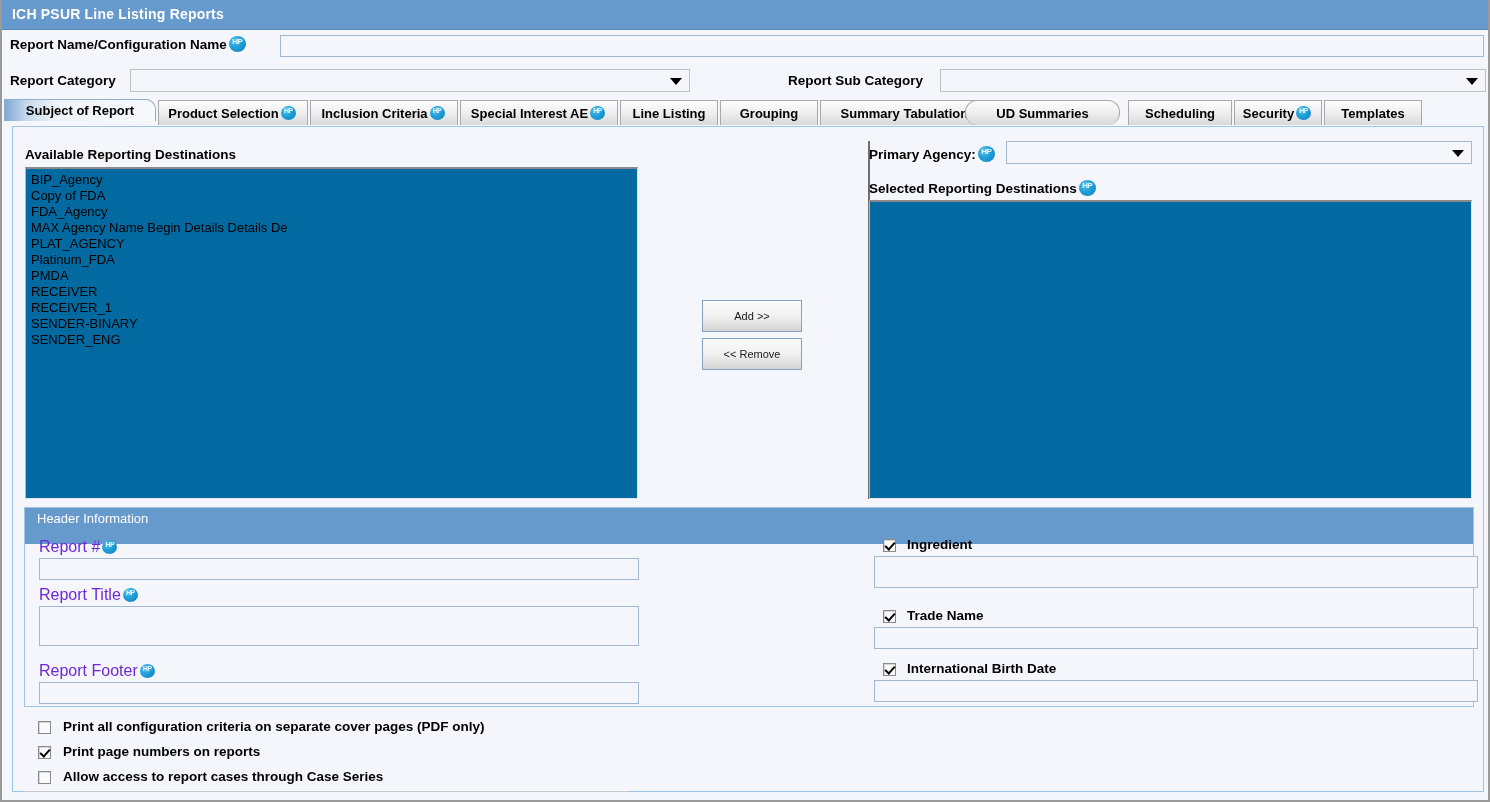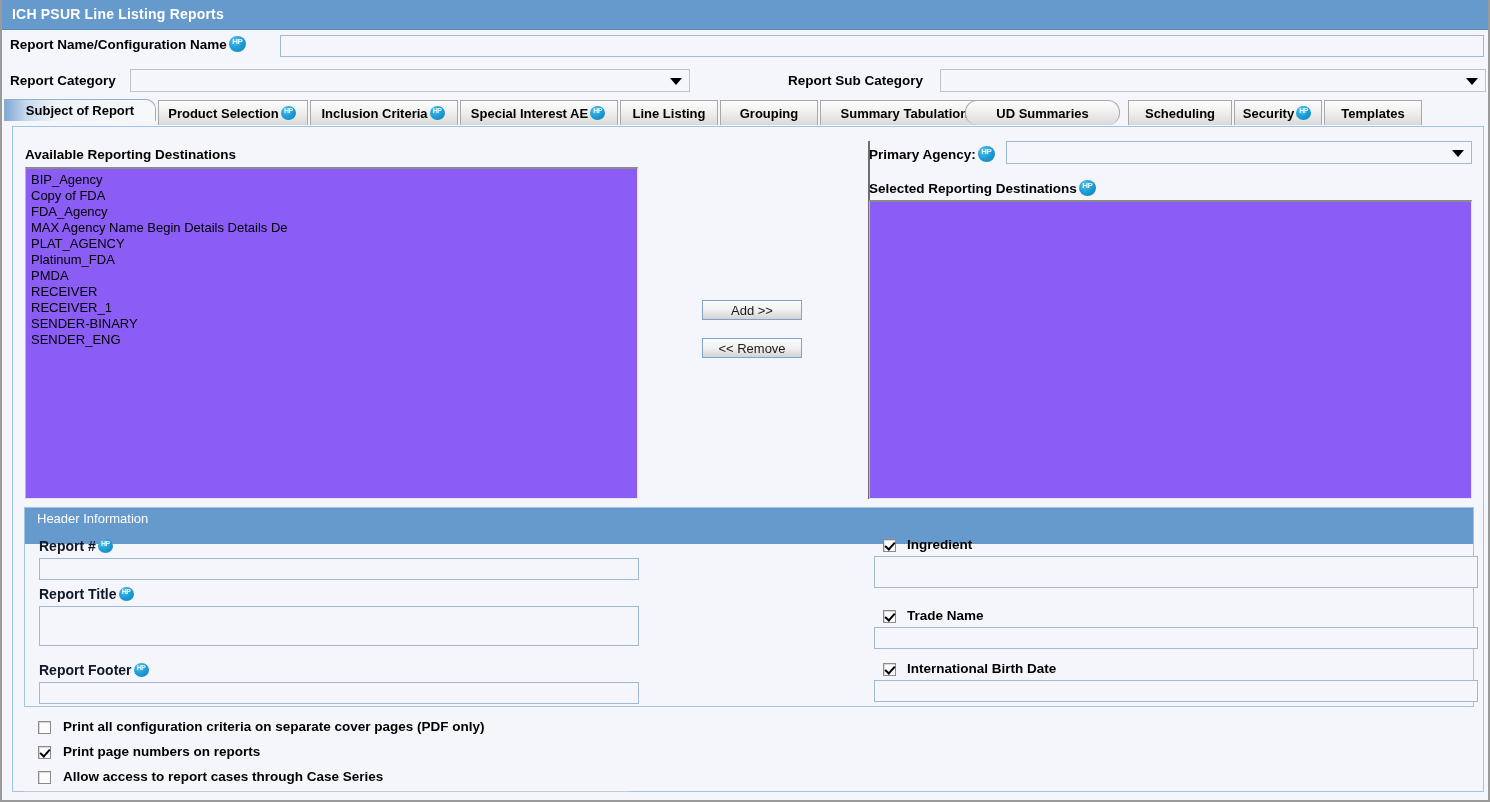--- a/index.html
+++ b/index.html
@@ -118,21 +118,21 @@
     border: 1px solid #9fc4e4;
   }
 
   .section-title {
     position: absolute;
     font-size: 13.5px; font-weight: bold; color: #000;
     white-space: nowrap;
   }
   .listbox {
     position: absolute;
-    background: #8b5cf6;
+    background: #0369a1;
     border-top: 2px solid #8a8a8a;
     border-left: 1px solid #b9b9b9;
     border-right: 1px solid #e6e6ea;
     border-bottom: 1px solid #e6e6ea;
     overflow: hidden;
     padding: 3px 0 0 0;
   }
   .listbox .opt {
     font-size: 13px; color: #000;
     line-height: 16px;
@@ -142,24 +142,24 @@
   }
 
   .vdiv {
     position: absolute;
     width: 2px;
     background: #6e6e6e;
   }
 
   .btn {
     position: absolute;
-    height: 20px;
+    height: 32px;
     background: linear-gradient(to bottom, #fbfbfb 0%, #f1f1f1 50%, #d3d3d3 100%);
     border: 1px solid #7fa3c9;
-    font-size: 13px; color: #1a1a1a;
+    font-size: 11px; color: #1a1a1a;
     display: flex; align-items: center; justify-content: center;
     font-family: "Liberation Sans", sans-serif;
     cursor: pointer;
   }
 
   
   .hdrsec {
     position: absolute; left: 11px; top: 380px;
     width: 1450px; height: 200px;
     border: 1px solid #9fc4e4;
@@ -170,21 +170,21 @@
     width: 100%; height: 36px;
     background: #6699cc;
   }
   .hdrsec .bar .t {
     position: absolute; left: 12px; top: 3px;
     font-size: 13px; color: #fff; font-weight: normal;
   }
 
   .fieldlabel {
     position: absolute;
-    font-size: 14px; font-weight: bold; color: #0f172a;
+    font-size: 16px; font-weight: normal; color: #6d28d9;
     white-space: nowrap;
   }
 
   
   .cb {
     position: absolute;
     width: 13px; height: 13px;
     border: 1px solid #8a8a8a;
     background: #fbfbfb;
     box-shadow: inset 1px 1px 0 #d8d8d8;

